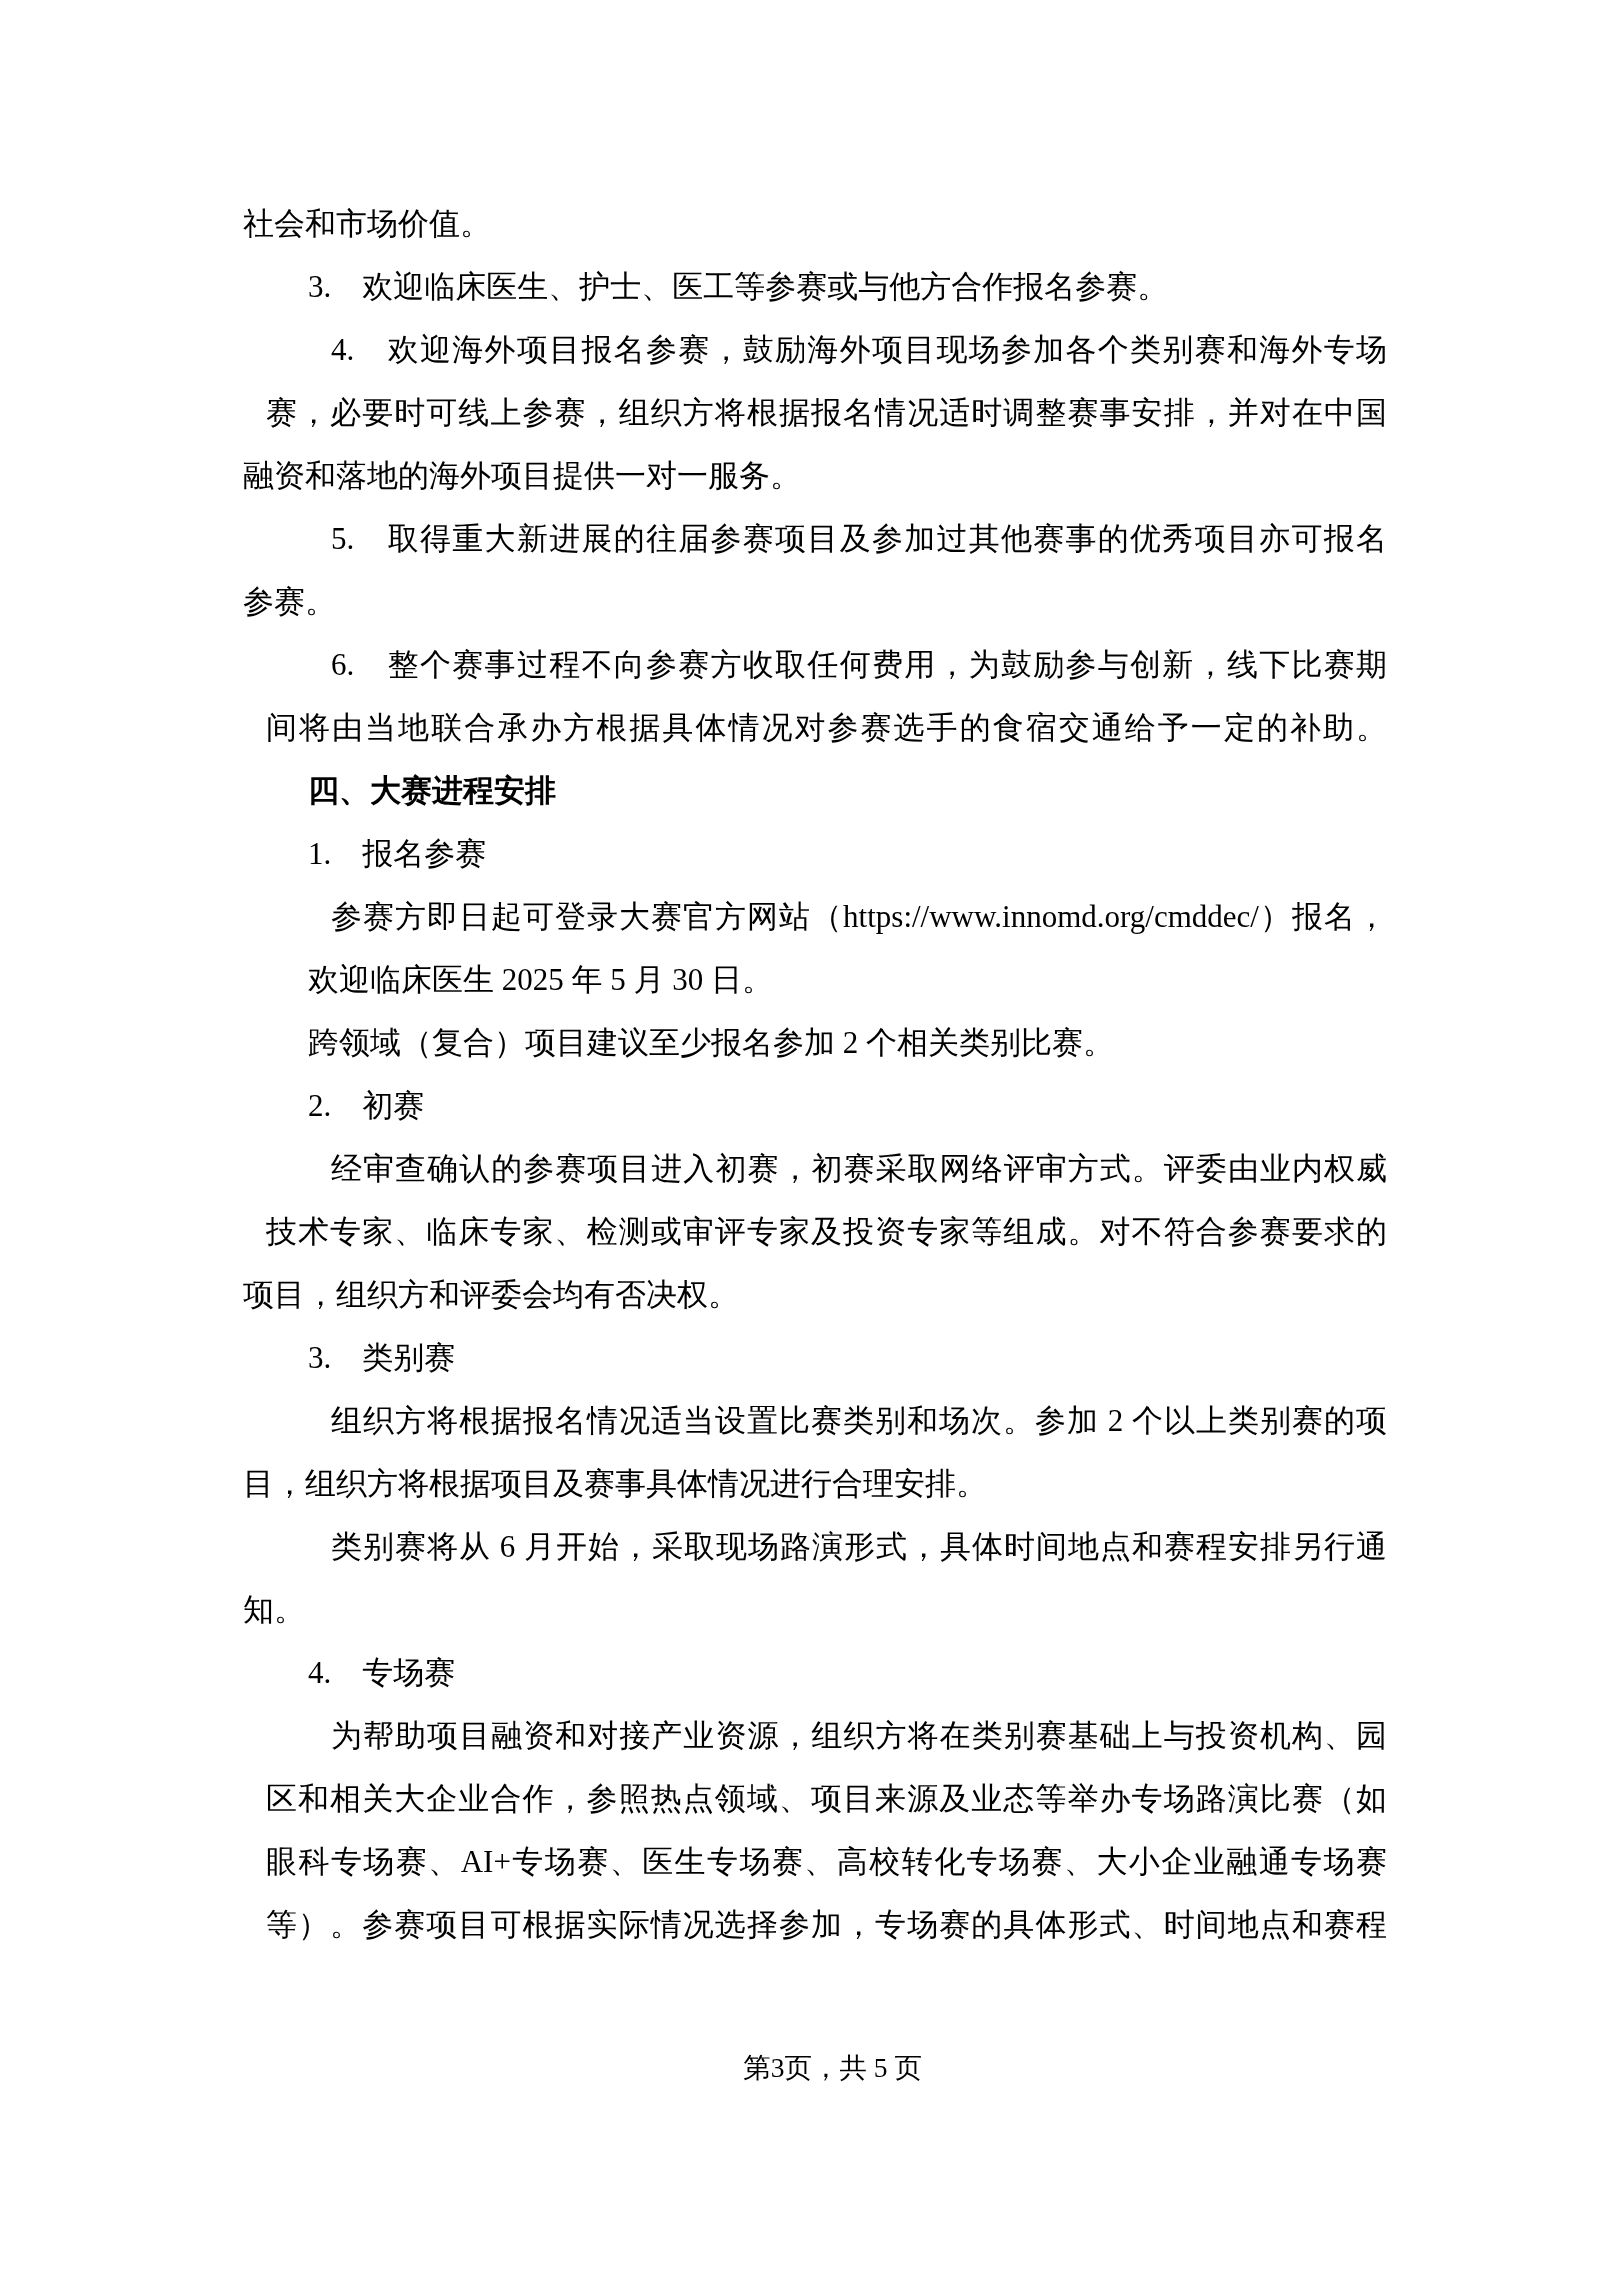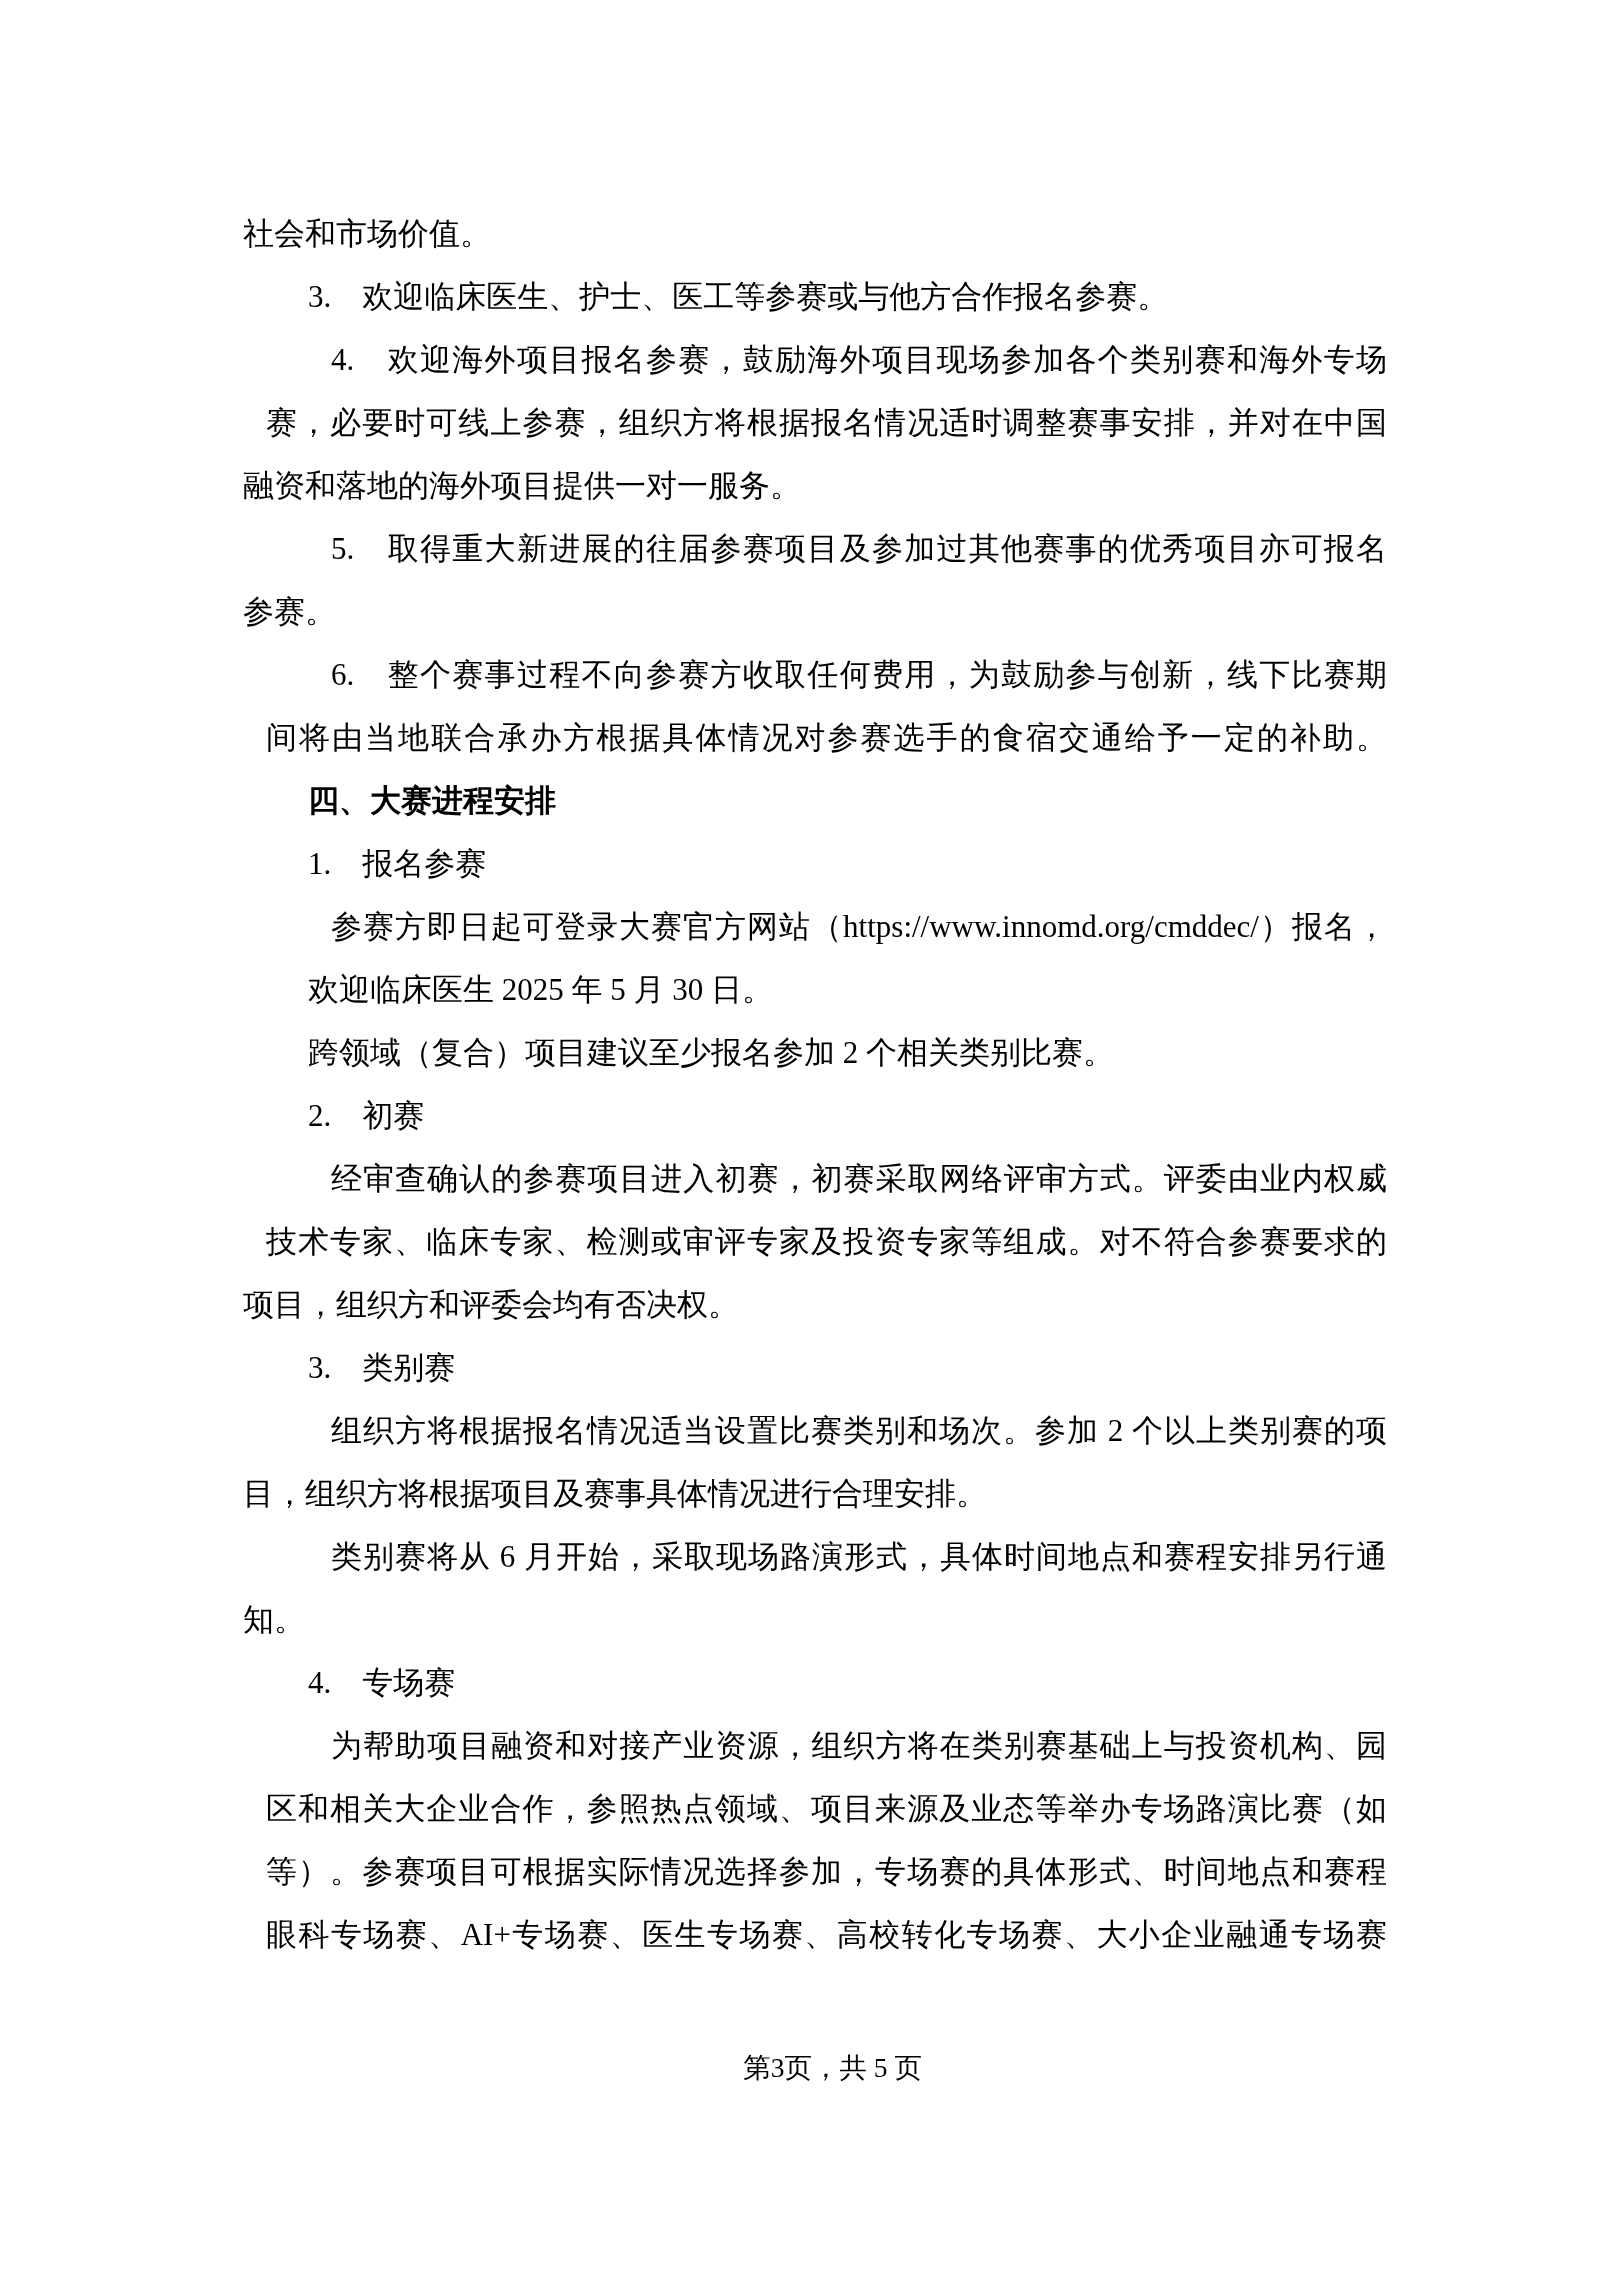--- a/index.html
+++ b/index.html
@@ -12,21 +12,21 @@
     width: 1623px;
     height: 2295px;
     margin: 0 auto;
     background: #ffffff;
     color: #000000;
     overflow: hidden;
   }
   .text-block {
     position: absolute;
     left: 243px;
-    top: 202px;
+    top: 192px;
     width: 1144px;
   }
   .line {
     margin: 0;
     padding: 0;
     font-size: 31px;
     line-height: 63px;
     height: 63px;
     white-space: normal;
     overflow: visible;
@@ -79,19 +79,19 @@
     <p class="line justify">技术专家、临床专家、检测或审评专家及投资专家等组成。对不符合参赛要求的</p>
     <p class="line">项目，组织方和评委会均有否决权。</p>
     <p class="line indent">3.　类别赛</p>
     <p class="line indent justify">组织方将根据报名情况适当设置比赛类别和场次。参加 2 个以上类别赛的项</p>
     <p class="line">目，组织方将根据项目及赛事具体情况进行合理安排。</p>
     <p class="line indent justify">类别赛将从 6 月开始，采取现场路演形式，具体时间地点和赛程安排另行通</p>
     <p class="line">知。</p>
     <p class="line indent">4.　专场赛</p>
     <p class="line indent justify">为帮助项目融资和对接产业资源，组织方将在类别赛基础上与投资机构、园</p>
     <p class="line justify">区和相关大企业合作，参照热点领域、项目来源及业态等举办专场路演比赛（如</p>
+    <p class="line justify">眼科专场赛、AI+专场赛、医生专场赛、高校转化专场赛、大小企业融通专场赛</p>
     <p class="line justify">等）。参赛项目可根据实际情况选择参加，专场赛的具体形式、时间地点和赛程</p>
-    <p class="line justify">眼科专场赛、AI+专场赛、医生专场赛、高校转化专场赛、大小企业融通专场赛</p>
   </div>
 
   <div class="footer">第3页，共 5 页</div>
 </div>
 
 
 </body></html>

